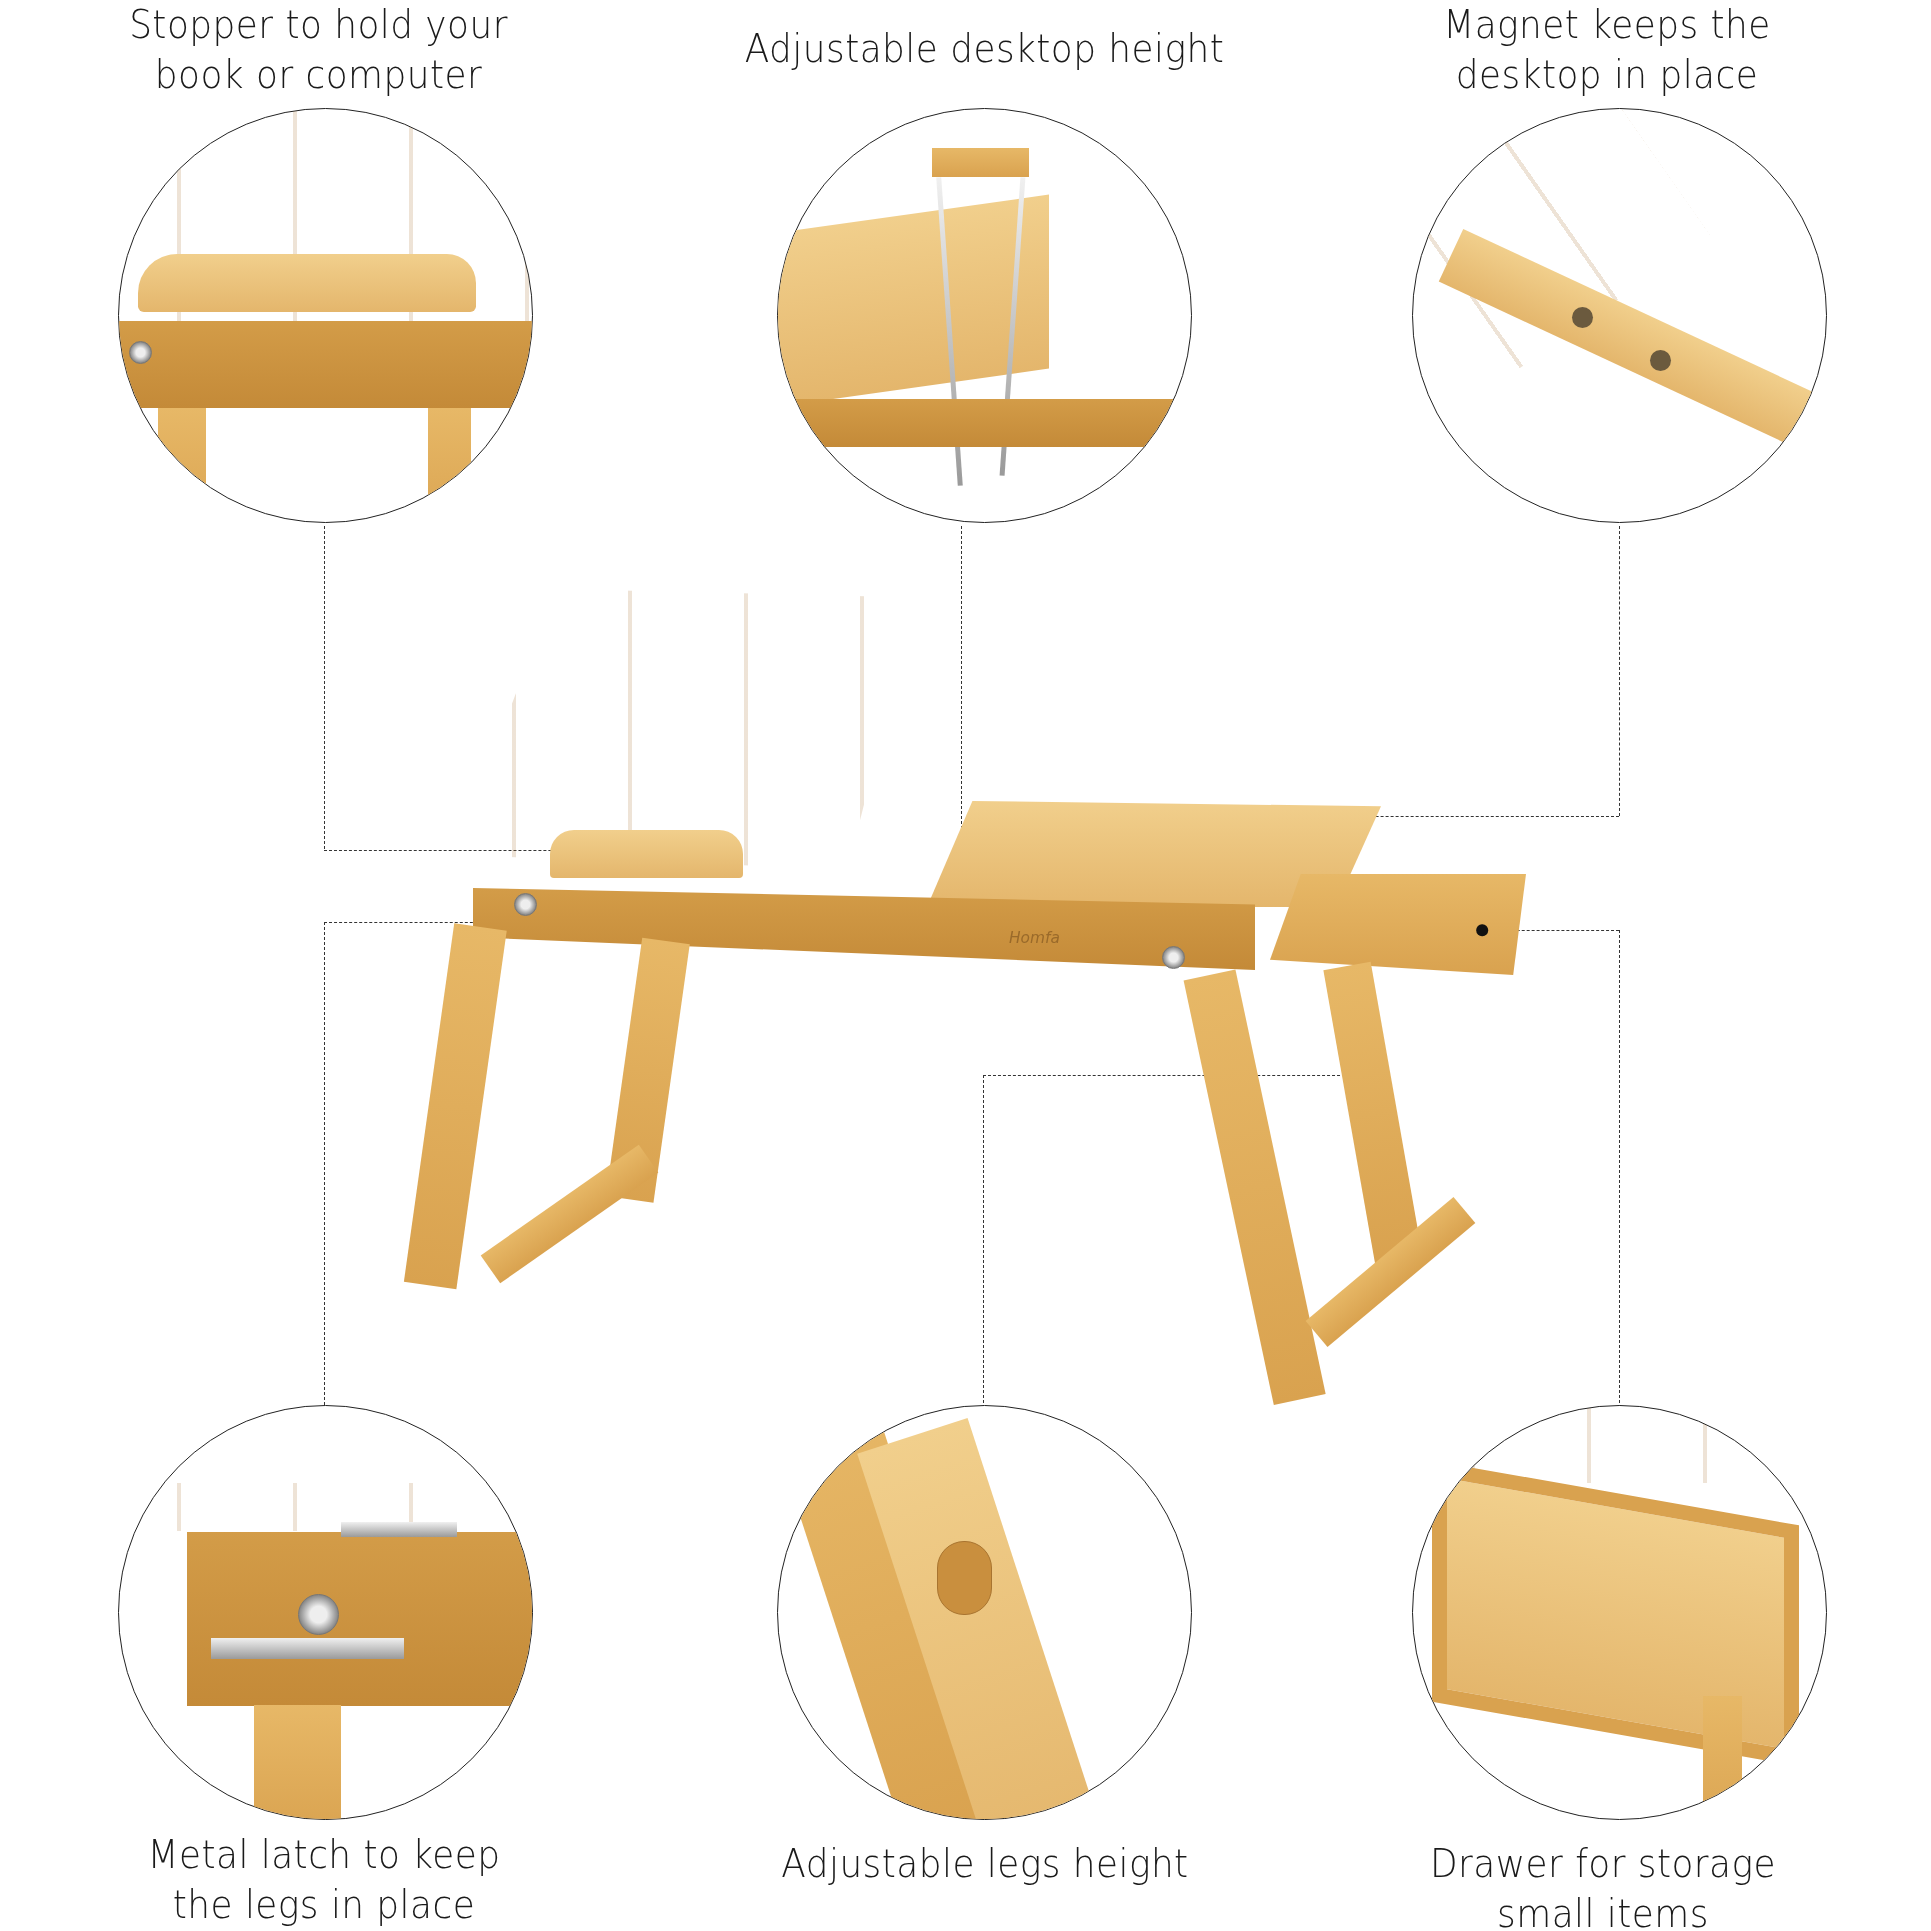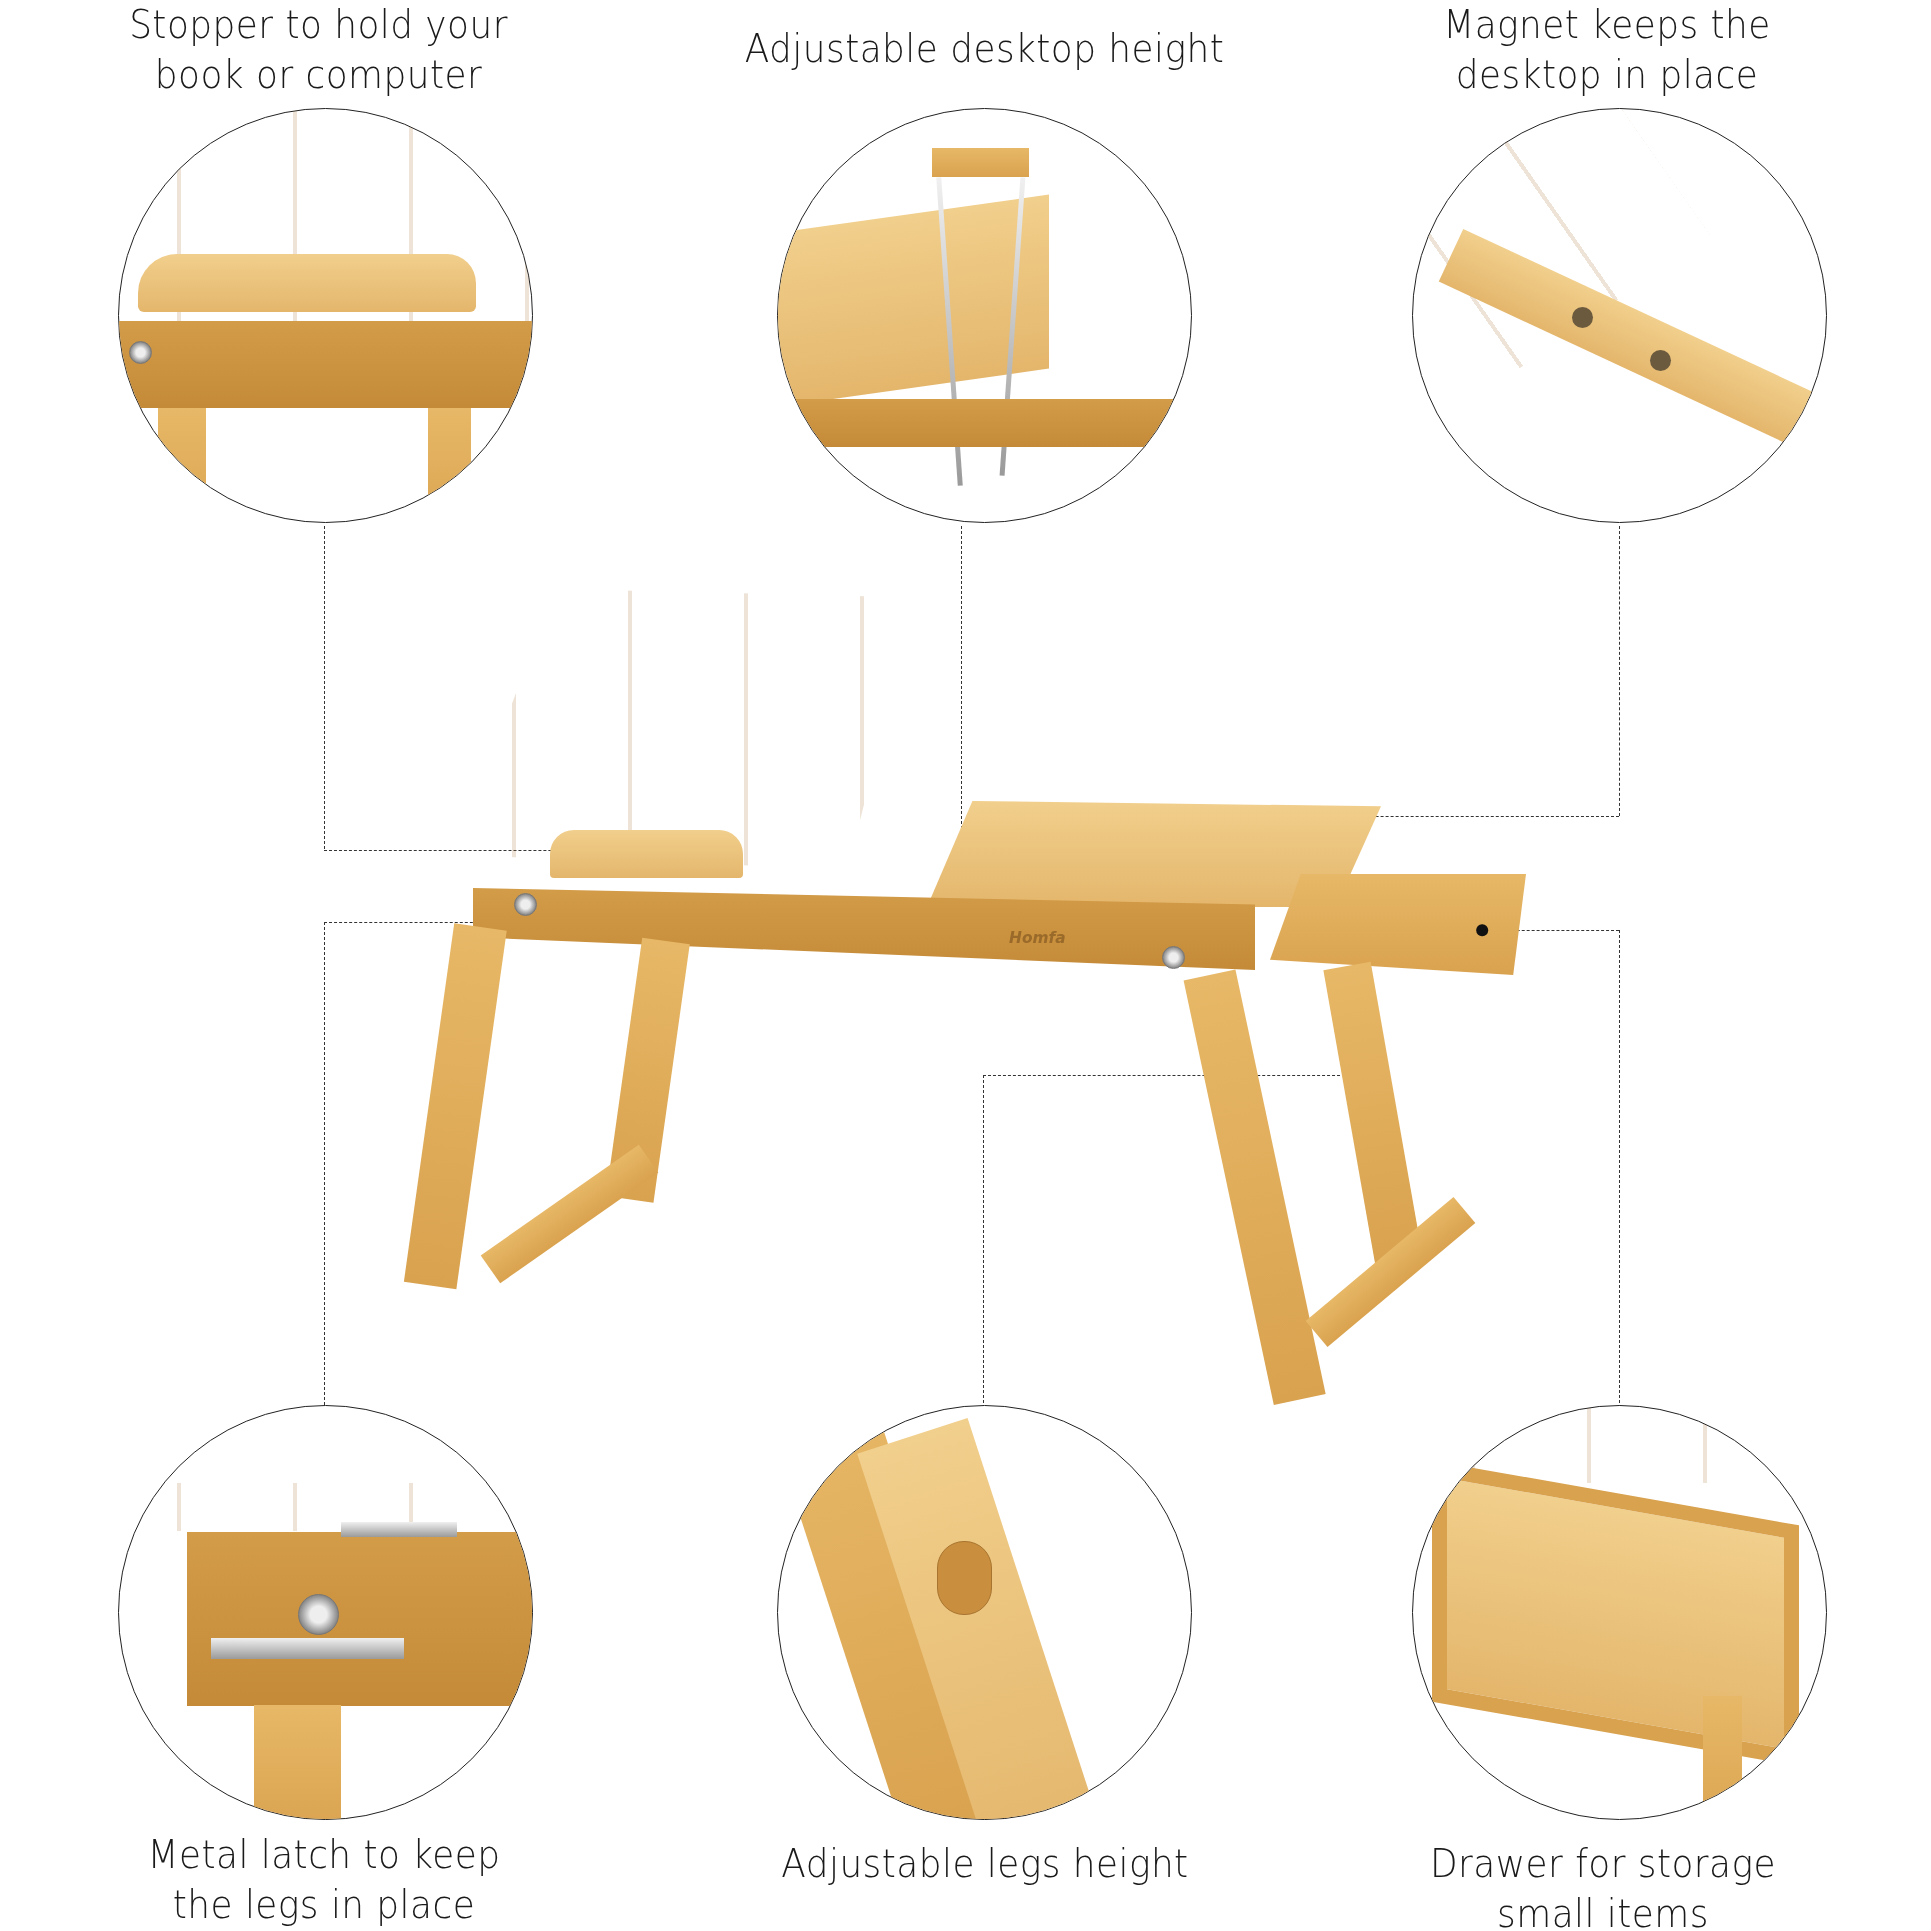--- a/index.html
+++ b/index.html
@@ -7,21 +7,21 @@
   .label{position:absolute;text-align:center;color:#1a1a1a;font-size:39px;line-height:50px;letter-spacing:0.5px;font-weight:300;transform:scaleX(0.92);}
   .circle{position:absolute;width:415px;height:415px;border-radius:50%;border:1.9px solid #222;overflow:hidden;background:#fff;box-sizing:border-box;}
   .wood{position:absolute;background:linear-gradient(180deg,#e7b867,#d9a24f);}
   .wood.light{background:linear-gradient(180deg,#f1cf8c,#e4b66c);}
   .wood.dark{background:linear-gradient(180deg,#d39c48,#c48a38);}
   .grain{background-image:repeating-linear-gradient(90deg,rgba(160,100,30,0.0) 0 58px,rgba(160,100,30,0.18) 58px 62px,rgba(160,100,30,0.0) 62px 116px);}
   .line-v{position:absolute;border-left:1.9px dashed #333;width:0;}
   .line-h{position:absolute;border-top:1.9px dashed #333;height:0;}
   .dot{position:absolute;width:11.6px;height:11.6px;border-radius:50%;background:#111;transform:translate(-5.8px,-5.8px);}
   .screw{position:absolute;width:21px;height:21px;border-radius:50%;background:radial-gradient(circle,#eee 30%,#888 70%);border:1.9px solid #777;}
-  .brand{position:absolute;font-style:italic;font-weight:bold;color:#9a6a2a;font-size:15.4px;text-align:right;}
+  .brand{position:absolute;font-style:italic;font-weight:normal;color:#9a6a2a;font-size:15.4px;text-align:right;}
   .metal{position:absolute;background:linear-gradient(180deg,#f0f0f0,#9a9a9a);}
 </style>
 </head>
 <body>
 
 <div class="label" style="left:87px;top:0px;width:463px;">
   <div>Stopper to hold your</div>
   <div>book or computer</div>
 </div>
 <div class="label" style="left:714px;top:24px;width:541px;">

